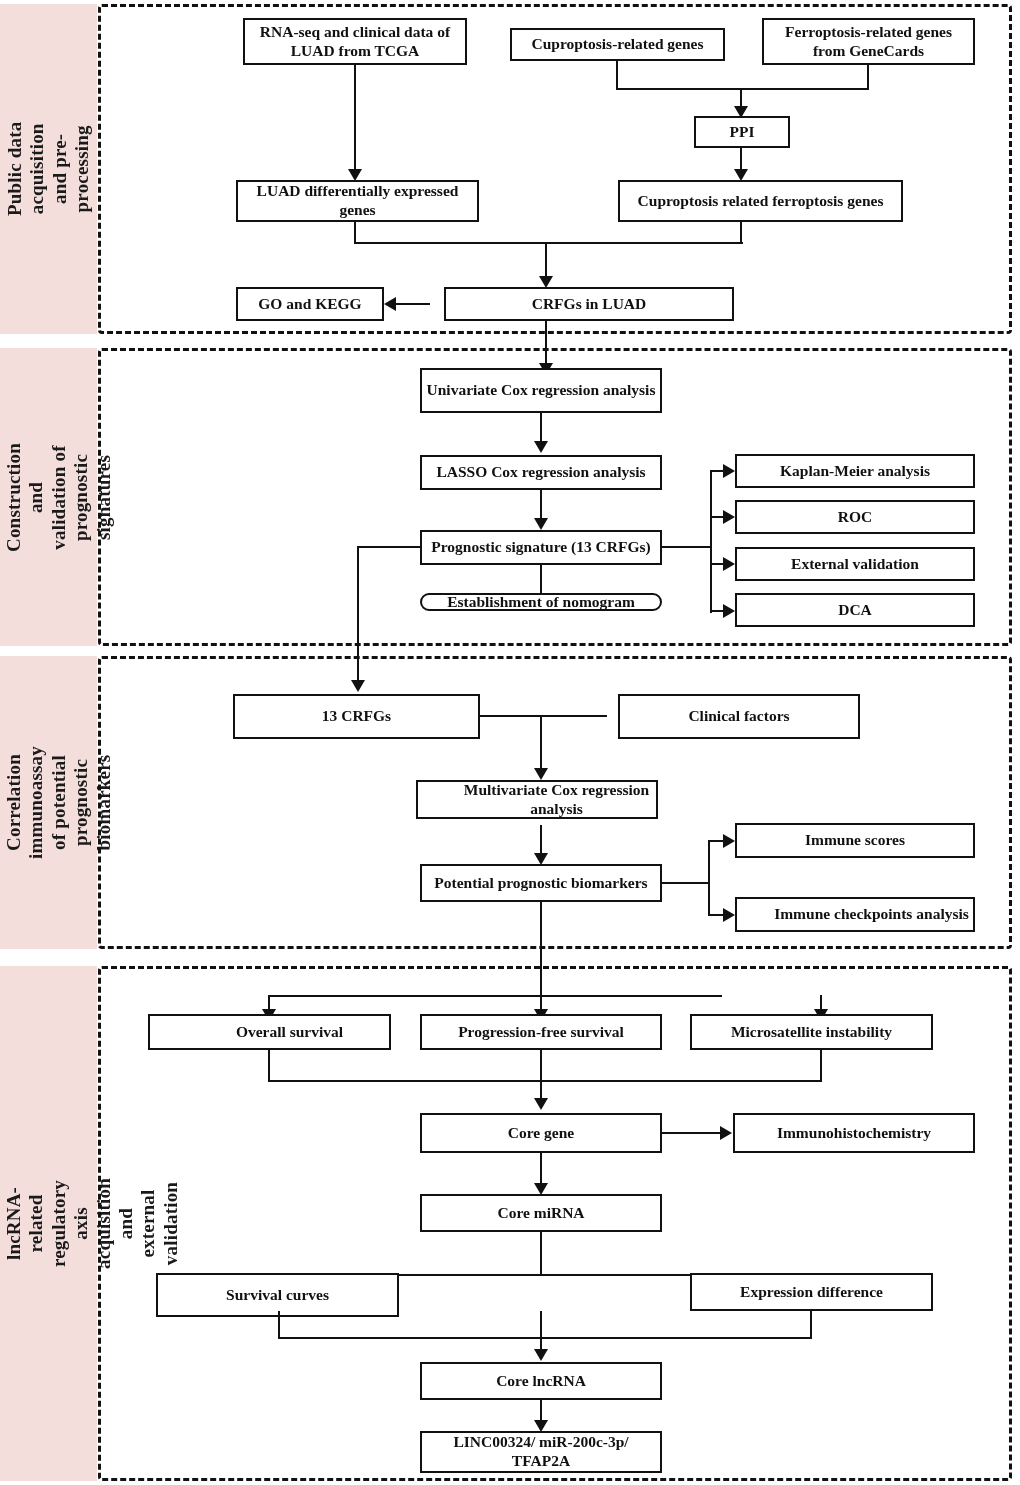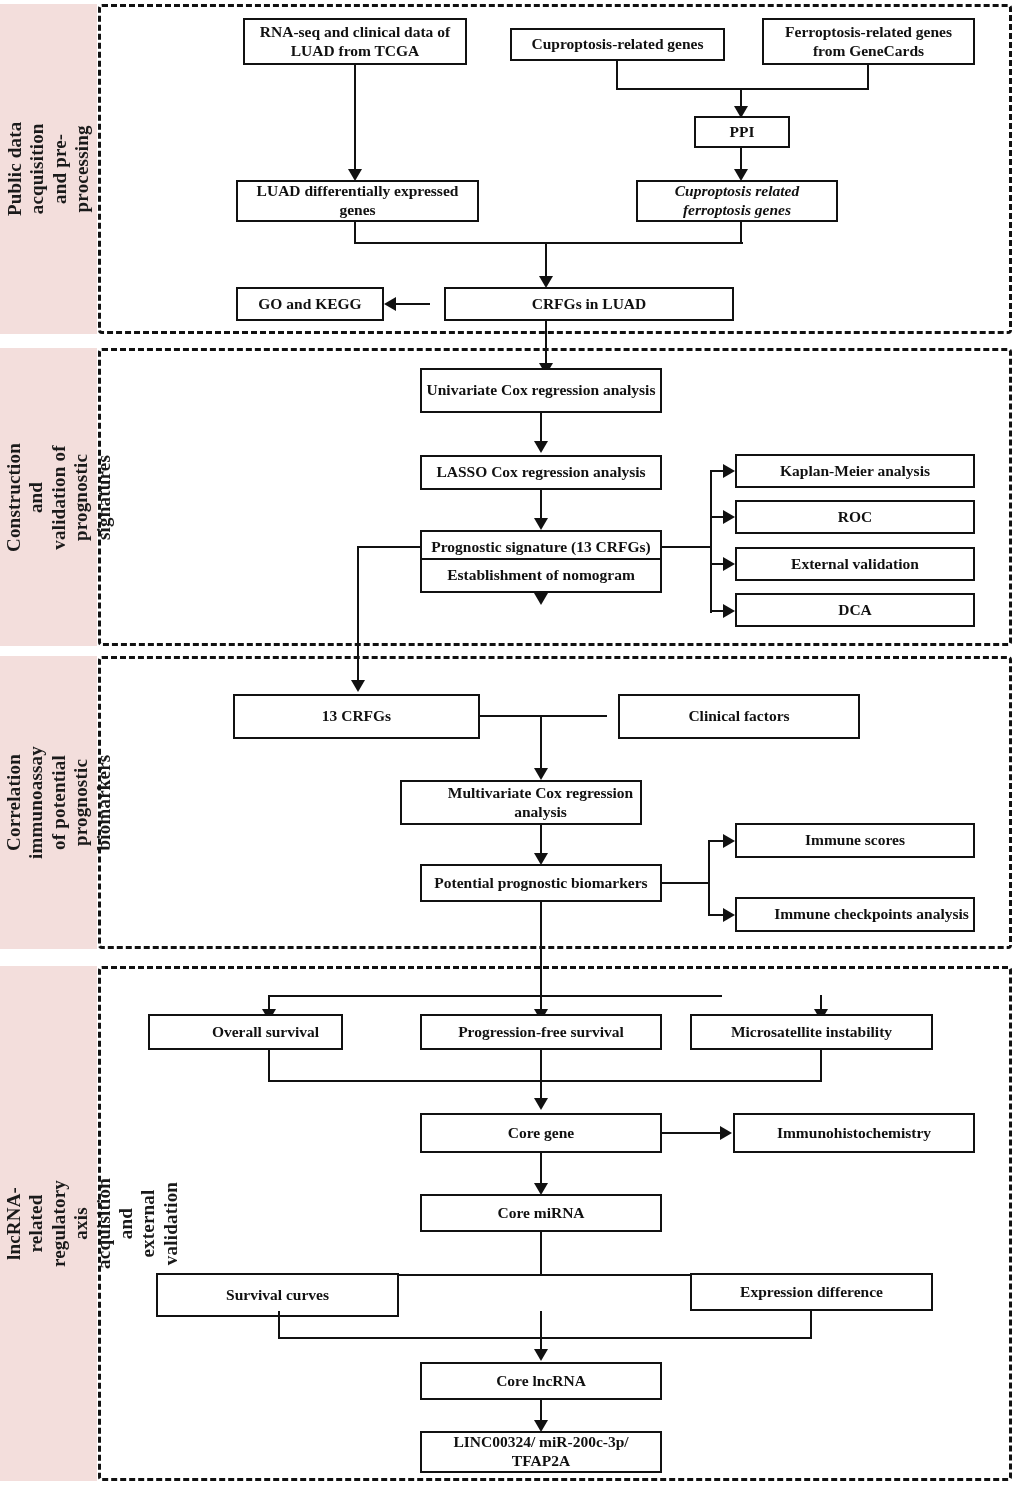--- a/index.html
+++ b/index.html
@@ -101,21 +101,21 @@
   <div class="node" style="left:694px;top:116px;width:96px;height:32px;">
     <span>PPI</span>
   </div>
 
   <div class="ln lnv" style="left:740px;top:148px;height:25px;"></div>
   <div class="arrow down" style="left:734px;top:169px;"></div>
 
   <div class="node" style="left:236px;top:180px;width:243px;height:42px;">
     <span>LUAD differentially expressed genes</span>
   </div>
-  <div class="node" style="left:636px;top:180px;width:202px;height:42px;font-style:italic;">
+  <div class="node" style="left:618px;top:180px;width:285px;height:42px;">
     <span>Cuproptosis related ferroptosis genes</span>
   </div>
 
   <div class="ln lnv" style="left:354px;top:222px;height:22px;"></div>
   <div class="ln lnv" style="left:740px;top:222px;height:22px;"></div>
   <div class="ln lnh" style="left:354px;top:242px;width:389px;"></div>
   <div class="ln lnv" style="left:545px;top:242px;height:38px;"></div>
   <div class="arrow down" style="left:539px;top:276px;"></div>
 
   <div class="node" style="left:444px;top:287px;width:290px;height:34px;">
@@ -147,21 +147,21 @@
   </div>
   <div class="ln lnv" style="left:540px;top:490px;height:33px;"></div>
   <div class="arrow down" style="left:534px;top:518px;"></div>
 
   <div class="node" style="left:420px;top:530px;width:242px;height:35px;">
     <span>Prognostic signature (13 CRFGs)</span>
   </div>
   <div class="ln lnv" style="left:540px;top:565px;height:33px;"></div>
   <div class="arrow down" style="left:534px;top:593px;"></div>
 
-  <div class="node" style="left:420px;top:558px;width:242px;height:35px;">
+  <div class="node" style="left:420px;top:593px;width:242px;height:18px;border-radius:13px;">
     <span>Establishment of nomogram</span>
   </div>
 
   <div class="ln lnh" style="left:662px;top:546px;width:50px;"></div>
   <div class="ln lnv" style="left:710px;top:470px;height:143px;"></div>
 
   <div class="ln lnh" style="left:710px;top:470px;width:15px;"></div>
   <div class="arrow right" style="left:723px;top:464px;"></div>
   <div class="ln lnh" style="left:710px;top:516px;width:15px;"></div>
   <div class="arrow right" style="left:723px;top:510px;"></div>
@@ -196,21 +196,21 @@
     <span>13 CRFGs</span>
   </div>
   <div class="node" style="left:606px;top:694px;width:242px;height:45px;margin-left:12px;">
     <span>Clinical factors</span>
   </div>
 
   <div class="ln lnh" style="left:480px;top:715px;width:127px;"></div>
   <div class="ln lnv" style="left:540px;top:715px;height:58px;"></div>
   <div class="arrow down" style="left:534px;top:768px;"></div>
 
-  <div class="node" style="left:400px;top:780px;width:242px;height:45px;padding-left:43px;">
+  <div class="node" style="left:416px;top:780px;width:242px;height:39px;padding-left:43px;">
     <span>Multivariate Cox regression analysis</span>
   </div>
   <div class="ln lnv" style="left:540px;top:825px;height:32px;"></div>
   <div class="arrow down" style="left:534px;top:853px;"></div>
 
   <div class="node" style="left:420px;top:864px;width:242px;height:38px;">
     <span>Potential prognostic biomarkers</span>
   </div>
 
   <div class="ln lnh" style="left:662px;top:882px;width:48px;"></div>
@@ -235,21 +235,21 @@
   <div class="dashframe" style="left:98px;top:966px;width:914px;height:515px;"></div>
 
   <div class="ln lnh" style="left:268px;top:995px;width:454px;"></div>
   <div class="ln lnv" style="left:268px;top:995px;height:19px;"></div>
   <div class="ln lnv" style="left:540px;top:986px;height:28px;"></div>
   <div class="ln lnv" style="left:820px;top:995px;height:19px;"></div>
   <div class="arrow down" style="left:262px;top:1009px;"></div>
   <div class="arrow down" style="left:534px;top:1009px;"></div>
   <div class="arrow down" style="left:814px;top:1009px;"></div>
 
-  <div class="node" style="left:148px;top:1014px;width:195px;height:36px;padding-left:44px;">
+  <div class="node" style="left:148px;top:1014px;width:243px;height:36px;padding-left:44px;">
     <span>Overall survival</span>
   </div>
   <div class="node" style="left:420px;top:1014px;width:242px;height:36px;">
     <span>Progression-free survival</span>
   </div>
   <div class="node" style="left:690px;top:1014px;width:243px;height:36px;">
     <span>Microsatellite instability</span>
   </div>
 
   <div class="ln lnv" style="left:268px;top:1050px;height:32px;"></div>

